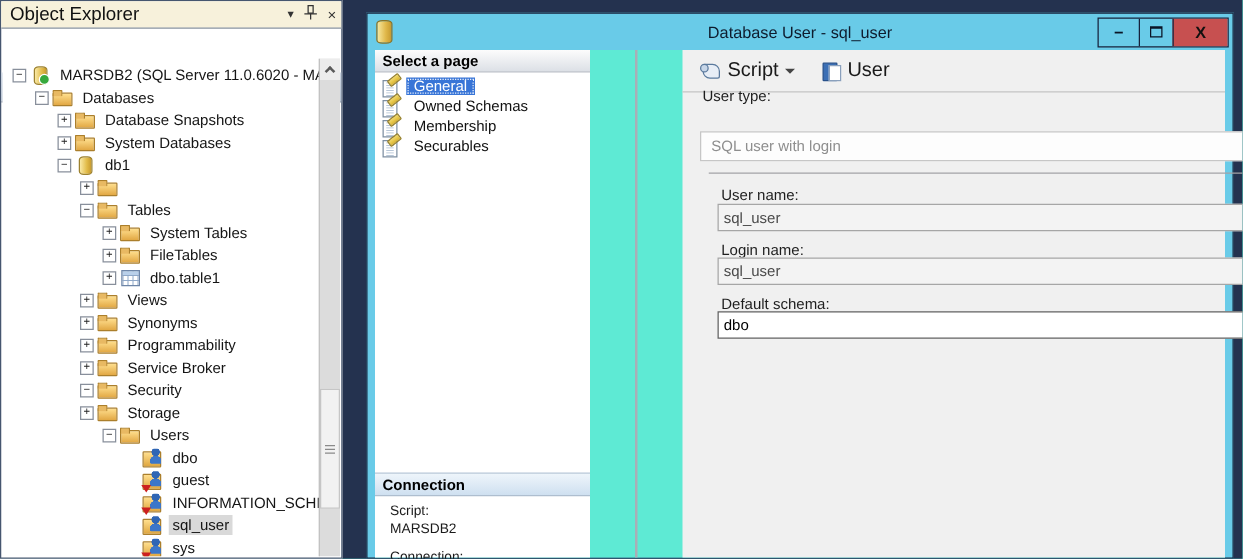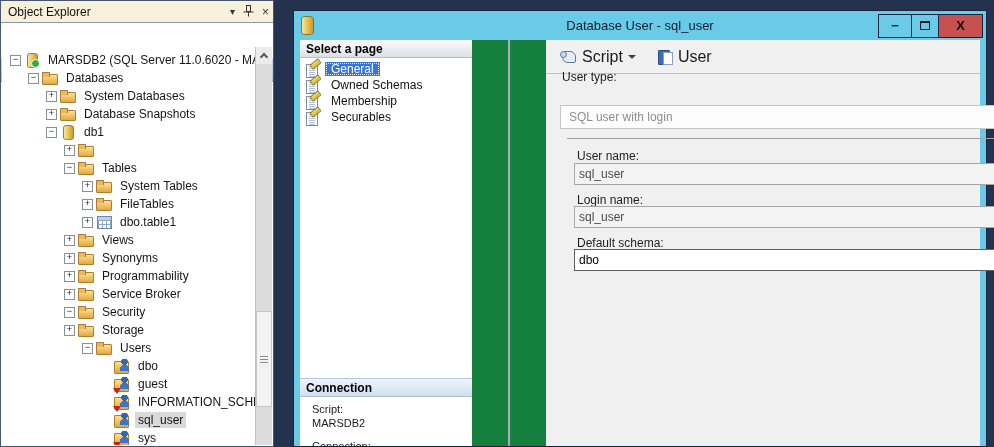--- a/index.html
+++ b/index.html
@@ -2,21 +2,21 @@
 <html><head>
 <meta charset="utf-8">
 <style>
   * { margin:0; padding:0; box-sizing:border-box; }
   html,body { width:994px; height:447px; overflow:hidden; }
   body { background:#24324F; font-family:"Liberation Sans", sans-serif; position:relative; }
 
   
   .oe { position:absolute; left:0; top:0; width:274px; height:447px; background:#fff; border:1px solid #46566F; }
   .oe-title { height:22px; background:#F7F1DB; display:flex; align-items:center; padding:0 4px 0 7px; border-bottom:1px solid #8A96A8; }
-  .oe-title-text { font-size:12px; color:#111; flex:1; }
+  .oe-title-text { font-size:15px; color:#111; flex:1; }
   .oe-title-icons { display:flex; align-items:center; gap:8px; color:#333; }
   .oe-title-icons .glyph { font-size:10px; line-height:1; cursor:default; }
   .oe-toolbar { height:24px; background:linear-gradient(#CBD5E2,#B7C3D3); display:flex; align-items:center; gap:7px; padding:0 6px; border-bottom:1px solid #8A96A8;margin-top:35px; }
   .oe-connect { font-size:12px; color:#101828; display:flex; align-items:center; gap:4px; }
   .caret-down { width:0; height:0; border-left:4px solid transparent; border-right:4px solid transparent; border-top:4px solid #203050; display:inline-block; }
   .tbicon { width:17px; height:16px; display:inline-flex; align-items:center; justify-content:center; }
   .tbicon.boxed { border:1px solid #6A8CBE; background:#D6E6F8; border-radius:2px; }
 
   .oe-tree { position:absolute; left:1px; right:1px; top:46px; bottom:1px; background:#fff; overflow:hidden; padding-top:4px; }
   .trow { height:18px; display:flex; align-items:center; font-size:12px; color:#151515; white-space:nowrap;
@@ -59,21 +59,21 @@
   .dlg-app-icon { width:13px; height:19px; background:linear-gradient(90deg,#F7E8A0,#E0B84A 60%,#C79A30); border:1px solid #8A7428; border-radius:5px/3px; }
   .dlg-title { position:absolute; left:0; right:0; text-align:center; font-size:13px; color:#0E1C2E; }
   .dlg-winbtns { margin-left:auto; display:flex; border:1px solid #16233C; height:24px; position:relative; z-index:2; }
   .wbtn { display:flex; align-items:center; justify-content:center; border-left:1px solid #16233C; color:#0A1526; font-size:13px; font-weight:bold; }
   .wbtn:first-child { border-left:none; }
   .wbtn-min { width:32px; }
   .wbtn-max { width:27px; }
   .wbtn-close { width:44px; background:#C75050; color:#12100F; }
   .max-shape { width:10px; height:9px; border:1px solid #0A1526; border-top-width:2px; background:transparent; }
 
-  .dlg-body { position:absolute; left:6px; right:6px; top:29px; bottom:0; display:flex; background:#15803d;gap:36px; }
+  .dlg-body { position:absolute; left:6px; right:6px; top:29px; bottom:0; display:flex; background:#5eead4;gap:36px; }
 
   
   .pane-left { width:172px; background:#fff; position:relative; flex:0 0 172px; }
   .pane-header { height:18px; background:linear-gradient(#FCFCFC,#DCE0E6); border-bottom:1px solid #B9BEC6; font-size:12px; font-weight:bold; color:#000; display:flex; align-items:center; padding:0 6px; }
   .pages { padding:3px 2px; }
   .pitem { height:16px; display:flex; align-items:center; font-size:12px; color:#111; padding-left:3px; }
   .picon { width:15px; height:14px; position:relative; flex:0 0 15px; margin-right:5px; }
   .picon::before { content:""; position:absolute; left:1px; top:2px; width:10px; height:12px; background:
       linear-gradient(#AFC0D2 1px, transparent 1px) 2px 3px/6px 2px repeat-y, #fff; border:1px solid #7E8FA2; }
   .picon::after { content:""; position:absolute; right:-1px; top:-1px; width:9px; height:4px; background:linear-gradient(#F3DA6A,#D9B431); border:1px solid #97802B; transform:rotate(-38deg); border-radius:1px; }
@@ -182,27 +182,27 @@
 
       <div class="trow icon-folder exp-minus" style="--lvl: 1;">
         <span class="exp"></span>
         <span class="ticon"></span>
         <span class="tlabel">Databases</span>
       </div>
 
       <div class="trow icon-folder exp-plus" style="--lvl: 2;">
         <span class="exp"></span>
         <span class="ticon"></span>
+        <span class="tlabel">Database Snapshots</span>
+      </div>
+
+      <div class="trow icon-folder exp-plus" style="--lvl: 2;">
+        <span class="exp"></span>
+        <span class="ticon"></span>
         <span class="tlabel">System Databases</span>
-      </div>
-
-      <div class="trow icon-folder exp-plus" style="--lvl: 2;">
-        <span class="exp"></span>
-        <span class="ticon"></span>
-        <span class="tlabel">Database Snapshots</span>
       </div>
 
       <div class="trow icon-db exp-minus" style="--lvl: 2;">
         <span class="exp"></span>
         <span class="ticon"></span>
         <span class="tlabel">db1</span>
       </div>
 
       <div class="trow icon-folder exp-plus" style="--lvl: 3;">
         <span class="exp"></span>

